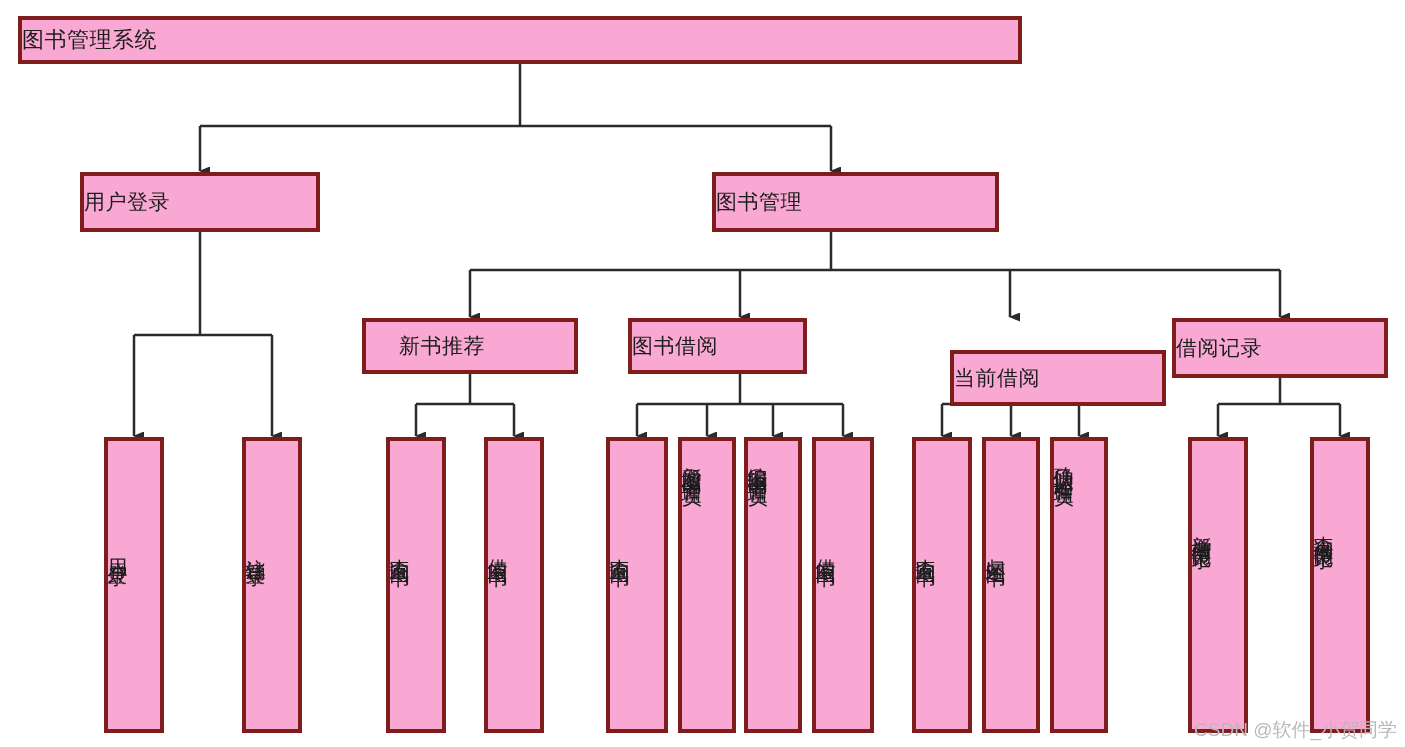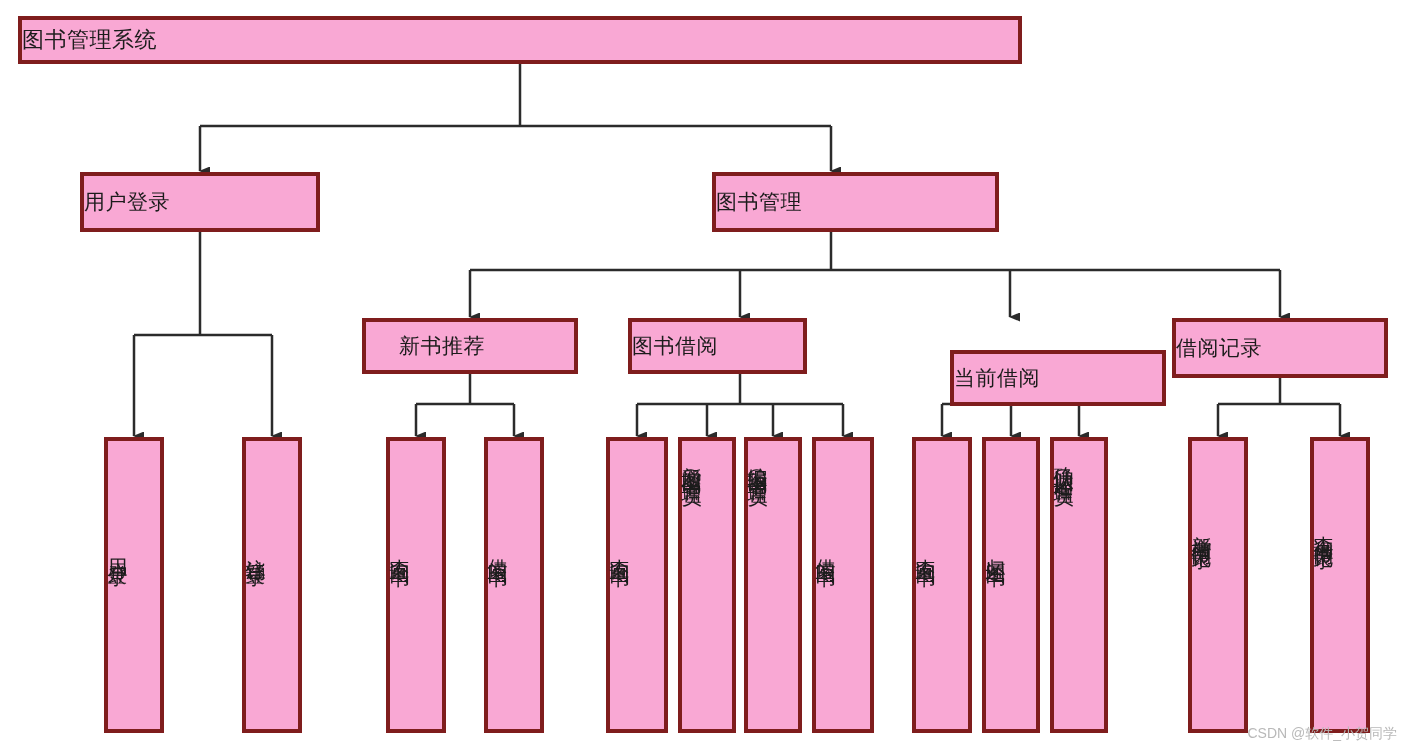--- a/index.html
+++ b/index.html
@@ -56,21 +56,21 @@
     letter-spacing: 3px;
     line-height: 1;
     white-space: nowrap;
     text-align: center;
   }
   .node.v.mid .vtext { margin-top: 0; }
   .watermark {
     position: absolute;
     right: 8px;
     bottom: 4px;
-    font-size: 14px;
+    font-size: 19px;
     color: #b9b9b9;
     white-space: nowrap;
     z-index: 5;
     font-family: "Liberation Sans", "DejaVu Sans", sans-serif;
   }
 </style>
 </head>
 <body>
 
 <div id="canvas">

